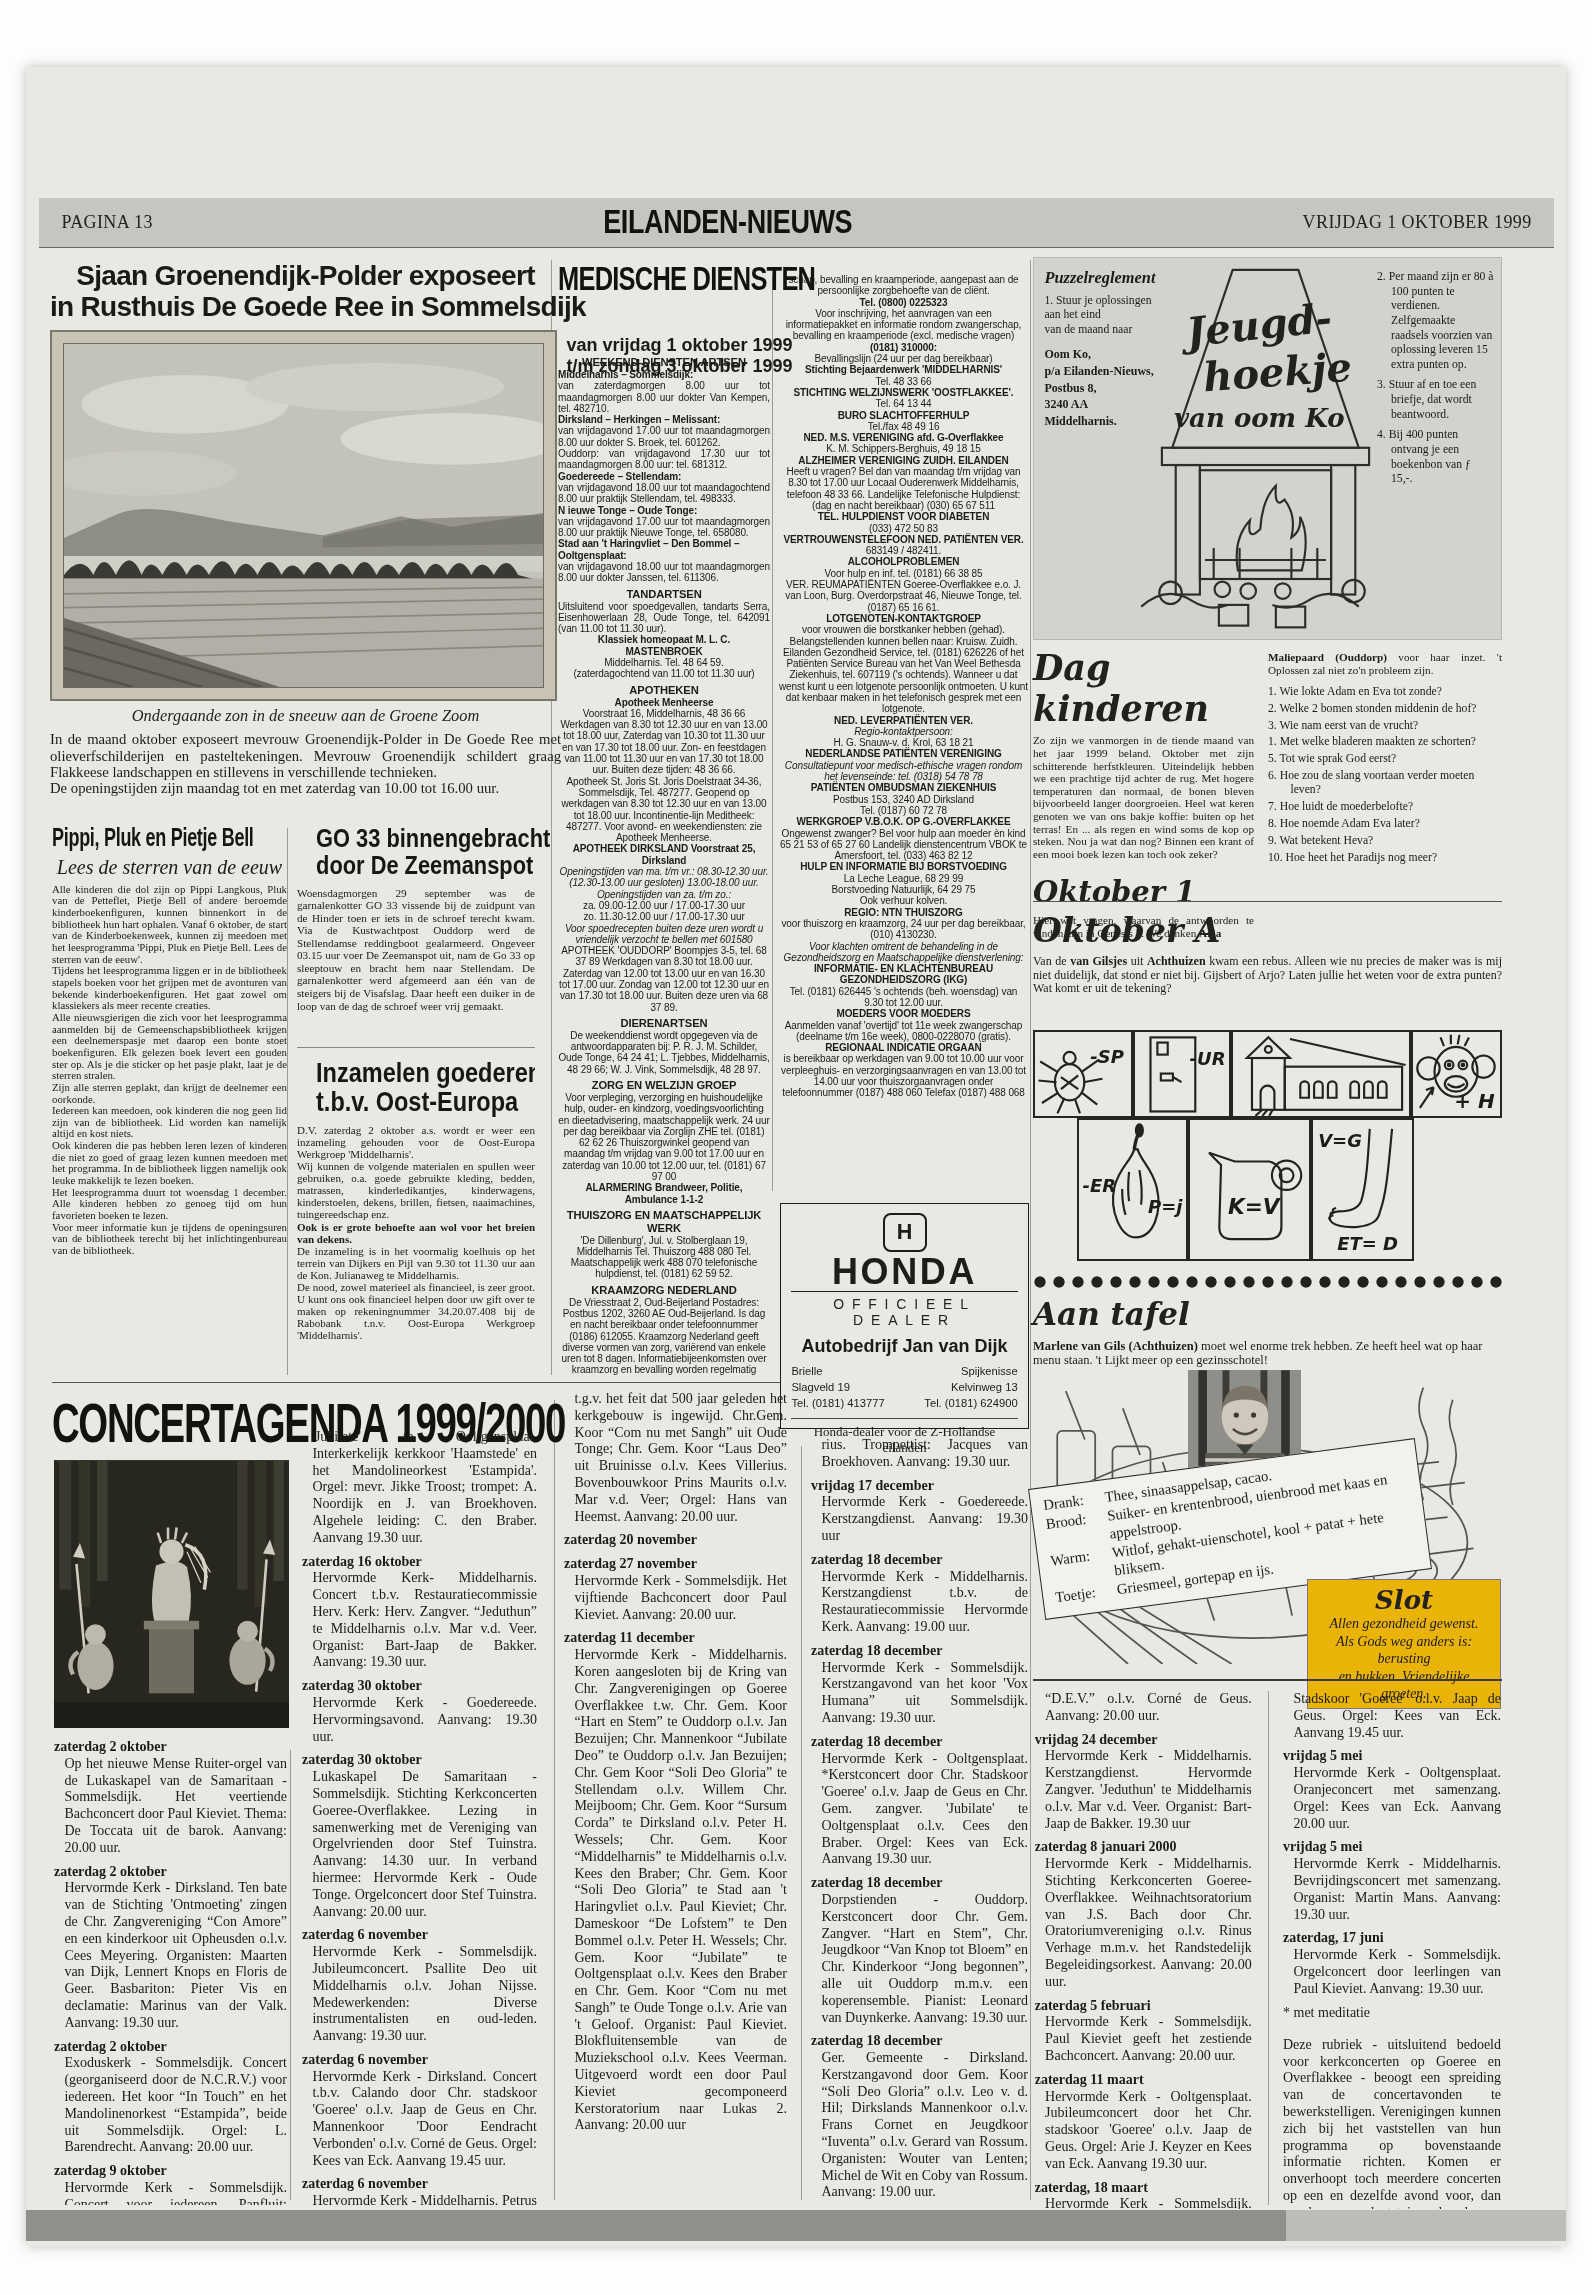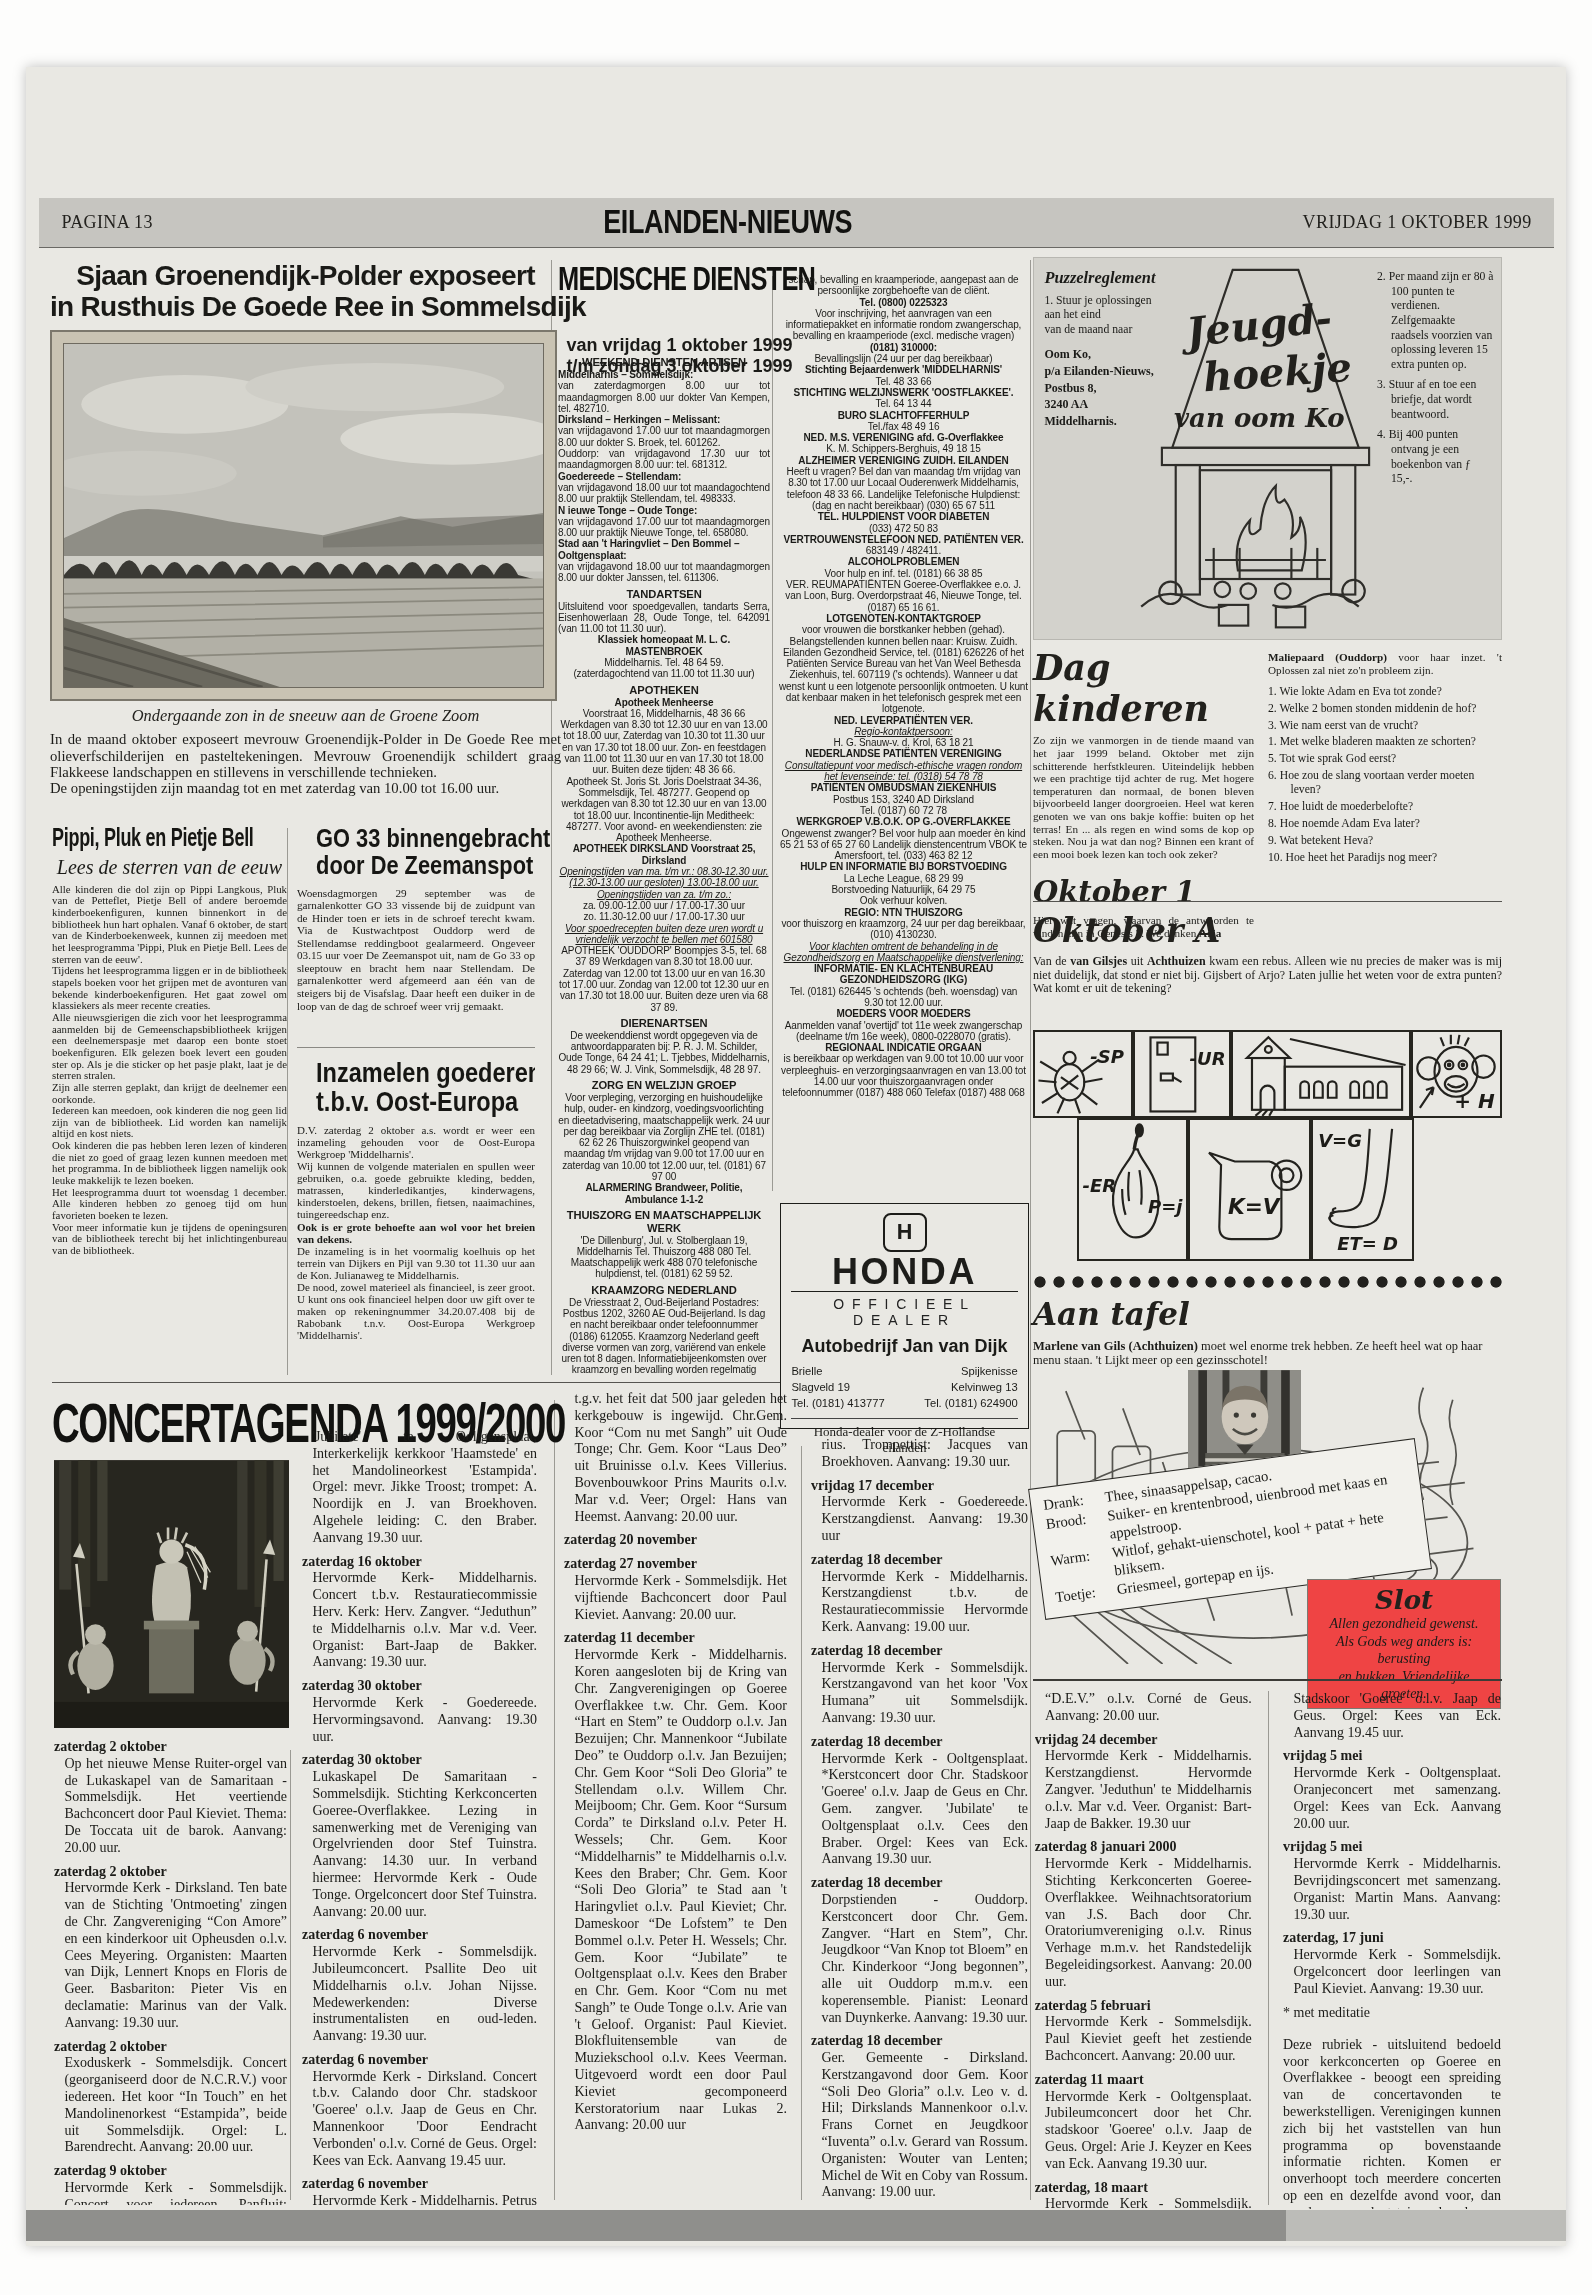--- a/index.html
+++ b/index.html
@@ -34,21 +34,21 @@
   .h2col{font-family:"Liberation Sans",sans-serif;font-weight:bold;font-size:26px;line-height:1.05;
         text-align:center;white-space:nowrap;transform:scaleX(.84);transform-origin:center top;color:#161613;}
   .boldnote{font-weight:bold;}
   
   .med{font-family:"Liberation Sans",sans-serif;font-size:10px;line-height:1.13;color:#17171
 4;letter-spacing:-0.1px;overflow:hidden;}
   .med .mh{font-weight:bold;text-align:center;font-size:11.2px;margin-top:4.3px;}
   .med .mb{font-weight:bold;}
   .med .mp{text-align:justify;}
   .med .mc{text-align:center;}
-  .med .mci{text-align:center;font-style:italic;text-decoration:underline;}
+  .med .mci{text-align:center;font-style:italic;}
   .med .mcb{text-align:center;font-weight:bold;}
   .med-title{font-family:"Liberation Sans",sans-serif;font-weight:900;font-size:31px;white-space:nowrap;
         transform:scale(.82,1.1);transform-origin:left top;letter-spacing:-0.9px;color:#121210;}
   .med-period{font-family:"Liberation Sans",sans-serif;font-weight:bold;font-size:18px;text-align:center;line-height:1.15;}
   
   .honda{border:1.7px solid #1d1d1a;background:#e9e8e3;box-sizing:border-box;padding:8.6px 10.4px;text-align:center;}
   .h-emblem{width:40px;height:35px;border:2.6px solid #1c1c19;border-radius:7.8px;margin:0 auto;
         display:flex;align-items:center;justify-content:center;font-family:"Liberation Sans",sans-serif;
         font-weight:900;font-size:21.6px;color:#1c1c19;}
   .honda-word{font-family:"Liberation Sans",sans-serif;font-weight:900;font-size:36px;letter-spacing:2.6px;
@@ -71,21 +71,21 @@
   .dotted{height:14px;background-image:radial-gradient(circle at 7px 7px,#22211e 5.2px,transparent 6px);
         background-size:19px 14px;background-repeat:repeat-x;}
   .rebus-panel{border:2.2px solid #26251f;box-sizing:border-box;position:relative;background:#e9e8e3;}
   .rebus-label{position:absolute;font-family:"DejaVu Sans",sans-serif;font-weight:bold;font-size:18px;
         color:#1d1c18;font-style:italic;}
   .menu-note{background:#f2f1ec;border:1.7px solid #2a2925;transform:rotate(-7.5deg);box-sizing:border-box;
         padding:8.6px 12px;}
   .menu-note .centry{display:flex;margin:0 0 1.7px;}
   .menu-note .centry .d{width:62px;font-weight:normal;font-size:14.7px;flex:none;}
   .menu-note .centry .t{padding:0;text-align:left;font-size:14.7px;line-height:1.2;}
-  .slotbox{background:#ef4444;border:0.9px solid #7b7a73;text-align:center;box-sizing:border-box;padding:5.2px 8.6px;}
+  .slotbox{background:#eab308;border:0.9px solid #7b7a73;text-align:center;box-sizing:border-box;padding:5.2px 8.6px;}
   .slotbox .slot-line{font-style:italic;font-size:14px;line-height:1.25;}
   
   .concert-title{font-family:"Liberation Sans",sans-serif;font-weight:900;font-size:48px;white-space:nowrap;
         transform:scale(.8,1.15);transform-origin:left top;letter-spacing:-1.7px;color:#121210;}
   .ccol{font-size:14px;line-height:1.2;color:#1b1b18;overflow:hidden;}
   .centry{margin:0 0 7px;}
   .centry .d{font-weight:bold;}
   .centry .t{padding-left:10.4px;text-align:justify;}
   .entry-body{text-align:justify;padding-left:10.4px;margin-bottom:7px;}
   .footnote{margin:5.2px 0 0;}

